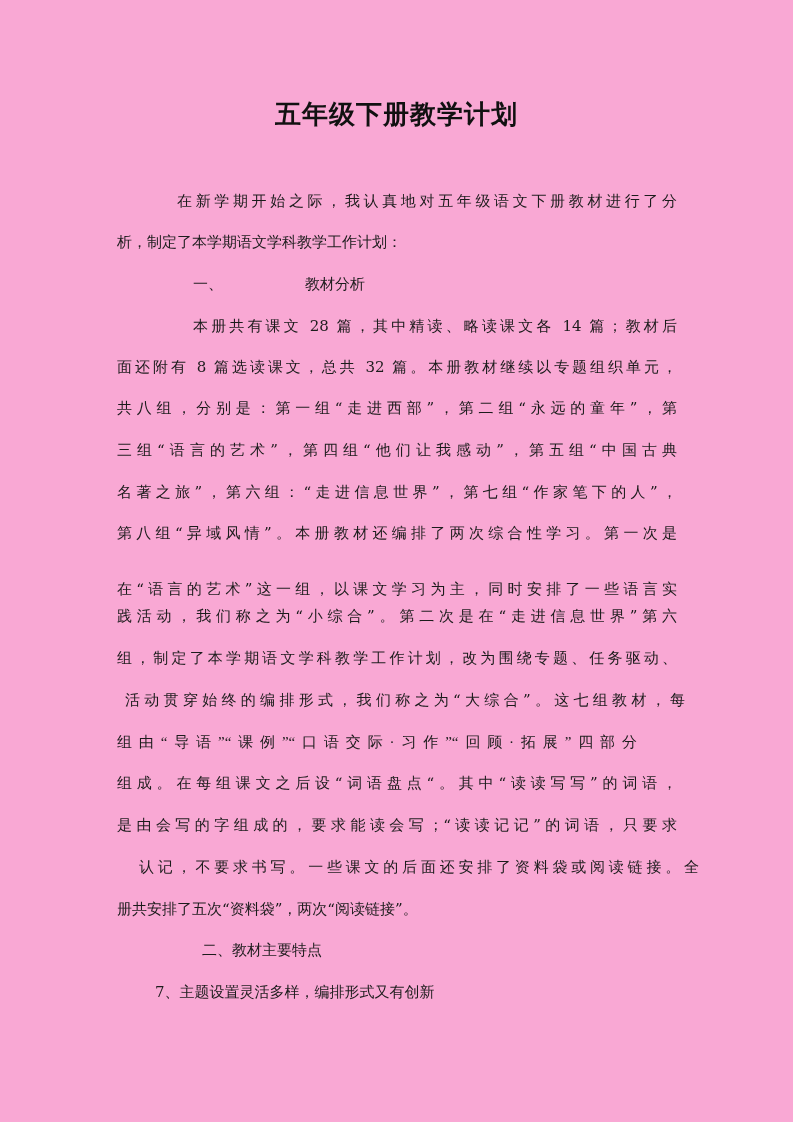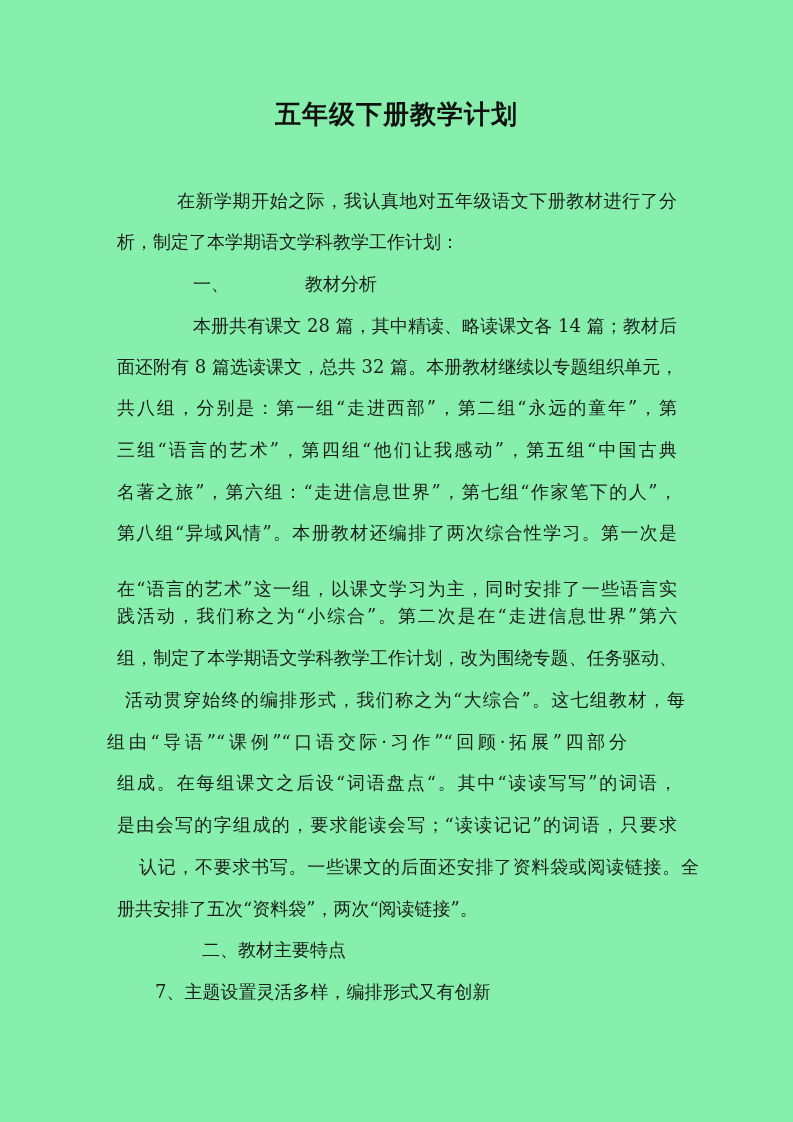--- a/index.html
+++ b/index.html
@@ -13,39 +13,39 @@
       position: relative;
       overflow: hidden;
       font-family: "DejaVu Serif", "Liberation Serif", serif;
       color: #1a1a1a;
     }
     .page {
       position: absolute;
       left: 0; top: 0;
       width: 793px;
       height: 1122px;
-      background: #86efac;
+      background: #f9a8d4;
     }
     .title {
       position: absolute;
       left: 0;
       width: 793px;
       top: 97px;
       text-align: center;
       font-family: "DejaVu Sans", "Liberation Sans", sans-serif;
       font-weight: bold;
       font-size: 26px;
       letter-spacing: 1px;
       color: #111111;
     }
     .line {
       position: absolute;
       left: 117px;
       width: 560px;
-      font-size: 18px;
+      font-size: 15px;
       line-height: 24px;
       white-space: nowrap;
       color: #1c1c1c;
     }
     .justify {
       text-align: justify;
       text-align-last: justify;
     }
   </style>
 </head>
@@ -61,21 +61,21 @@
       <div class="line justify" style="left: 193px; top: 314px; width: 484px;">本册共有课文 28 篇，其中精读、略读课文各 14 篇；教材后</div>
       <div class="line justify" style="left: 117px; top: 355px; width: 560px;">面还附有 8 篇选读课文，总共 32 篇。本册教材继续以专题组织单元，</div>
       <div class="line justify" style="left: 117px; top: 396px; width: 560px;">共八组，分别是：第一组“走进西部”，第二组“永远的童年”，第</div>
       <div class="line justify" style="left: 117px; top: 438px; width: 560px;">三组“语言的艺术”，第四组“他们让我感动”，第五组“中国古典</div>
       <div class="line justify" style="left: 117px; top: 480px; width: 560px;">名著之旅”，第六组：“走进信息世界”，第七组“作家笔下的人”，</div>
       <div class="line justify" style="left: 117px; top: 521px; width: 560px;">第八组“异域风情”。本册教材还编排了两次综合性学习。第一次是</div>
       <div class="line justify" style="left: 117px; top: 563px; width: 560px; margin-top: 14px;">在“语言的艺术”这一组，以课文学习为主，同时安排了一些语言实</div>
       <div class="line justify" style="left: 117px; top: 604px; width: 560px;">践活动，我们称之为“小综合”。第二次是在“走进信息世界”第六</div>
       <div class="line justify" style="left: 117px; top: 646px; width: 560px;">组，制定了本学期语文学科教学工作计划，改为围绕专题、任务驱动、</div>
       <div class="line justify" style="left: 117px; top: 688px; width: 560px; margin-left: 8px;">活动贯穿始终的编排形式，我们称之为“大综合”。这七组教材，每</div>
-      <div class="line justify" style="left: 107px; top: 730px; width: 520px;">组由“导语”“课例”“口语交际·习作”“回顾·拓展”四部分</div>
+      <div class="line justify" style="left: 117px; top: 730px; width: 520px; font-family: Liberation Serif, serif;">组由“导语”“课例”“口语交际·习作”“回顾·拓展”四部分</div>
       <div class="line justify" style="left: 117px; top: 771px; width: 560px;">组成。在每组课文之后设“词语盘点“。其中“读读写写”的词语，</div>
       <div class="line justify" style="left: 117px; top: 813px; width: 560px;">是由会写的字组成的，要求能读会写；“读读记记”的词语，只要求</div>
       <div class="line justify" style="left: 117px; top: 855px; width: 560px; margin-left: 22px;">认记，不要求书写。一些课文的后面还安排了资料袋或阅读链接。全</div>
       <div class="line" style="left: 117px; top: 897px; width: 420px;">册共安排了五次“资料袋”，两次“阅读链接”。</div>
       <div class="line" style="left: 193px; top: 938px; width: 200px; margin-left: 9px;">二、教材主要特点</div>
       <div class="line" style="left: 155px; top: 980px; width: 400px;">7、主题设置灵活多样，编排形式又有创新</div>
     </div>
 </div>
 
 </body></html>

